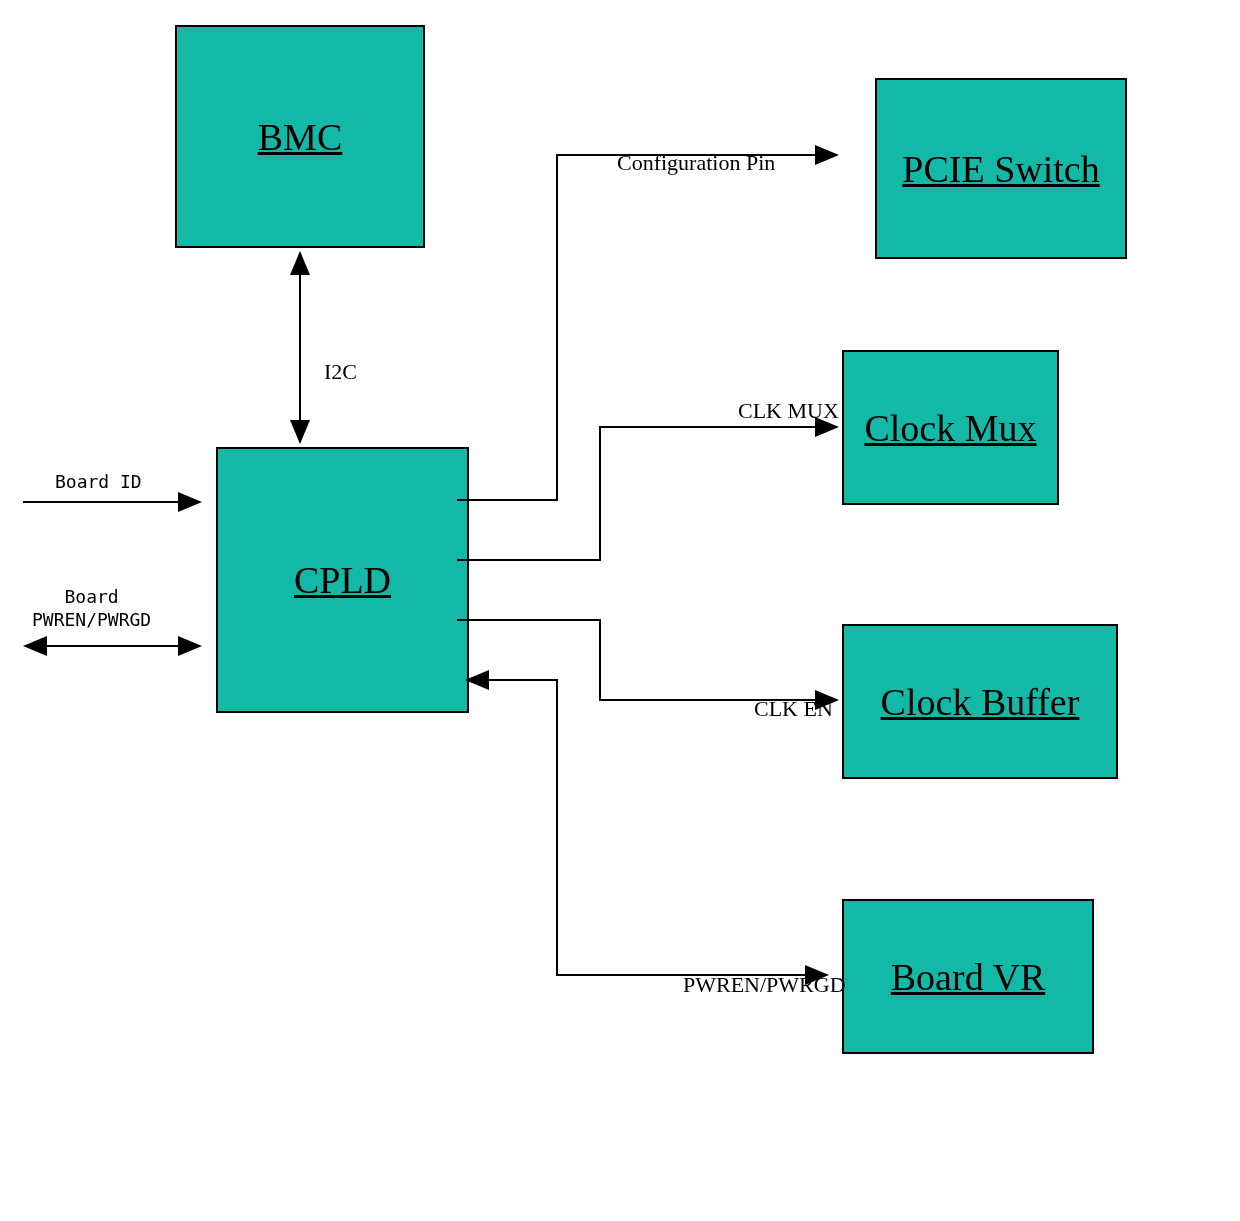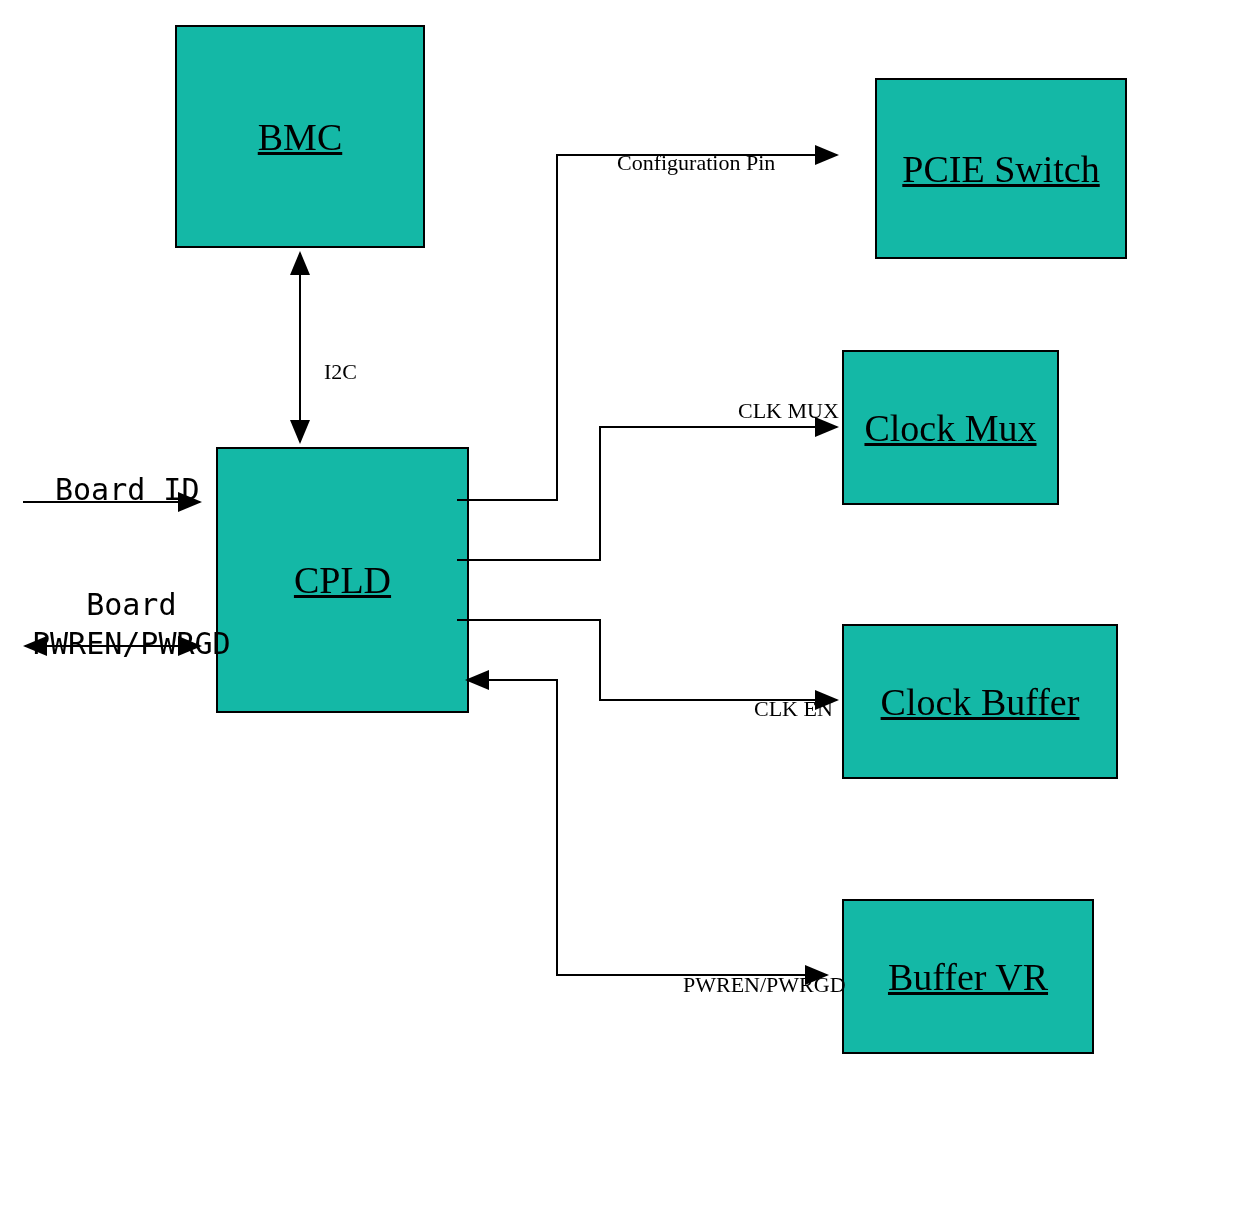--- a/index.html
+++ b/index.html
@@ -26,21 +26,21 @@
     .signal-label {
       position: absolute;
       font-family: Liberation Serif, serif;
       font-size: 22px;
       white-space: nowrap;
       margin-top: 24px;
     }
     .input-label {
       position: absolute;
       font-family: monospace;
-      font-size: 30px;
+      font-size: 18px;
       text-align: center;
       white-space: pre;
       line-height: 1.3;
     }
     svg.connector {
       position: absolute;
       top: 0;
       left: 0;
       width: 1240px;
       height: 1221px;
@@ -64,21 +64,21 @@
 
 <div class="block" style="left:842px; top:350px; width:217px; height:155px;">
   <span class="block-label">Clock Mux</span>
 </div>
 
 <div class="block" style="left:842px; top:624px; width:276px; height:155px;">
   <span class="block-label">Clock Buffer</span>
 </div>
 
 <div class="block" style="left:842px; top:899px; width:252px; height:155px;">
-  <span class="block-label">Buffer VR</span>
+  <span class="block-label">Board VR</span>
 </div>
 
 <svg class="connector">
   <defs>
     <marker id="arrowhead" markerWidth="12" markerHeight="10" refX="11" refY="5" orient="auto">
       <polygon points="0 0, 12 5, 0 10" fill="#000"></polygon>
     </marker>
     <marker id="arrowhead-start" markerWidth="12" markerHeight="10" refX="1" refY="5" orient="auto">
       <polygon points="12 0, 0 5, 12 10" fill="#000"></polygon>
     </marker>

